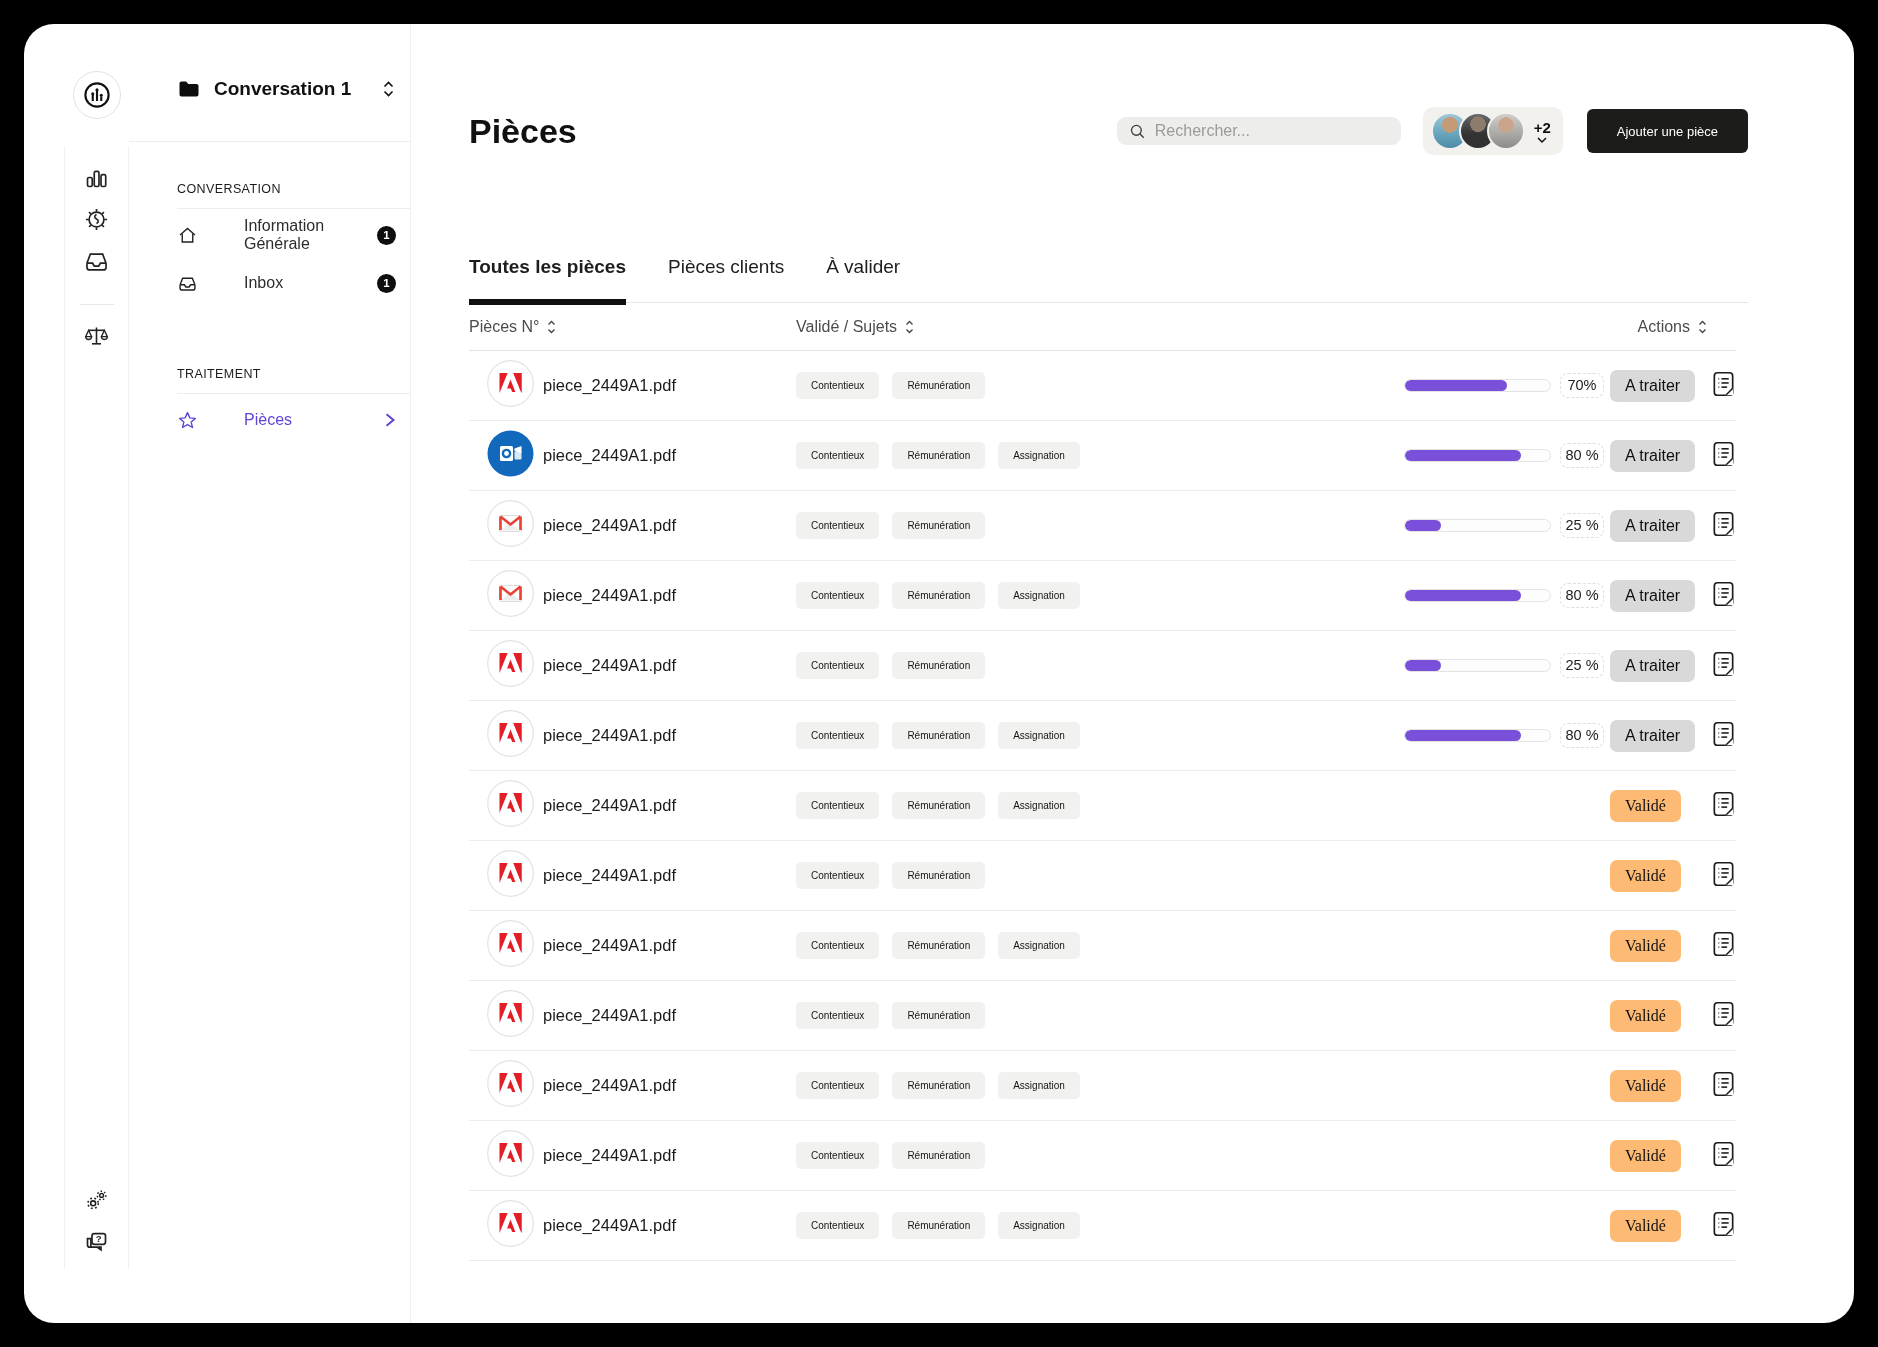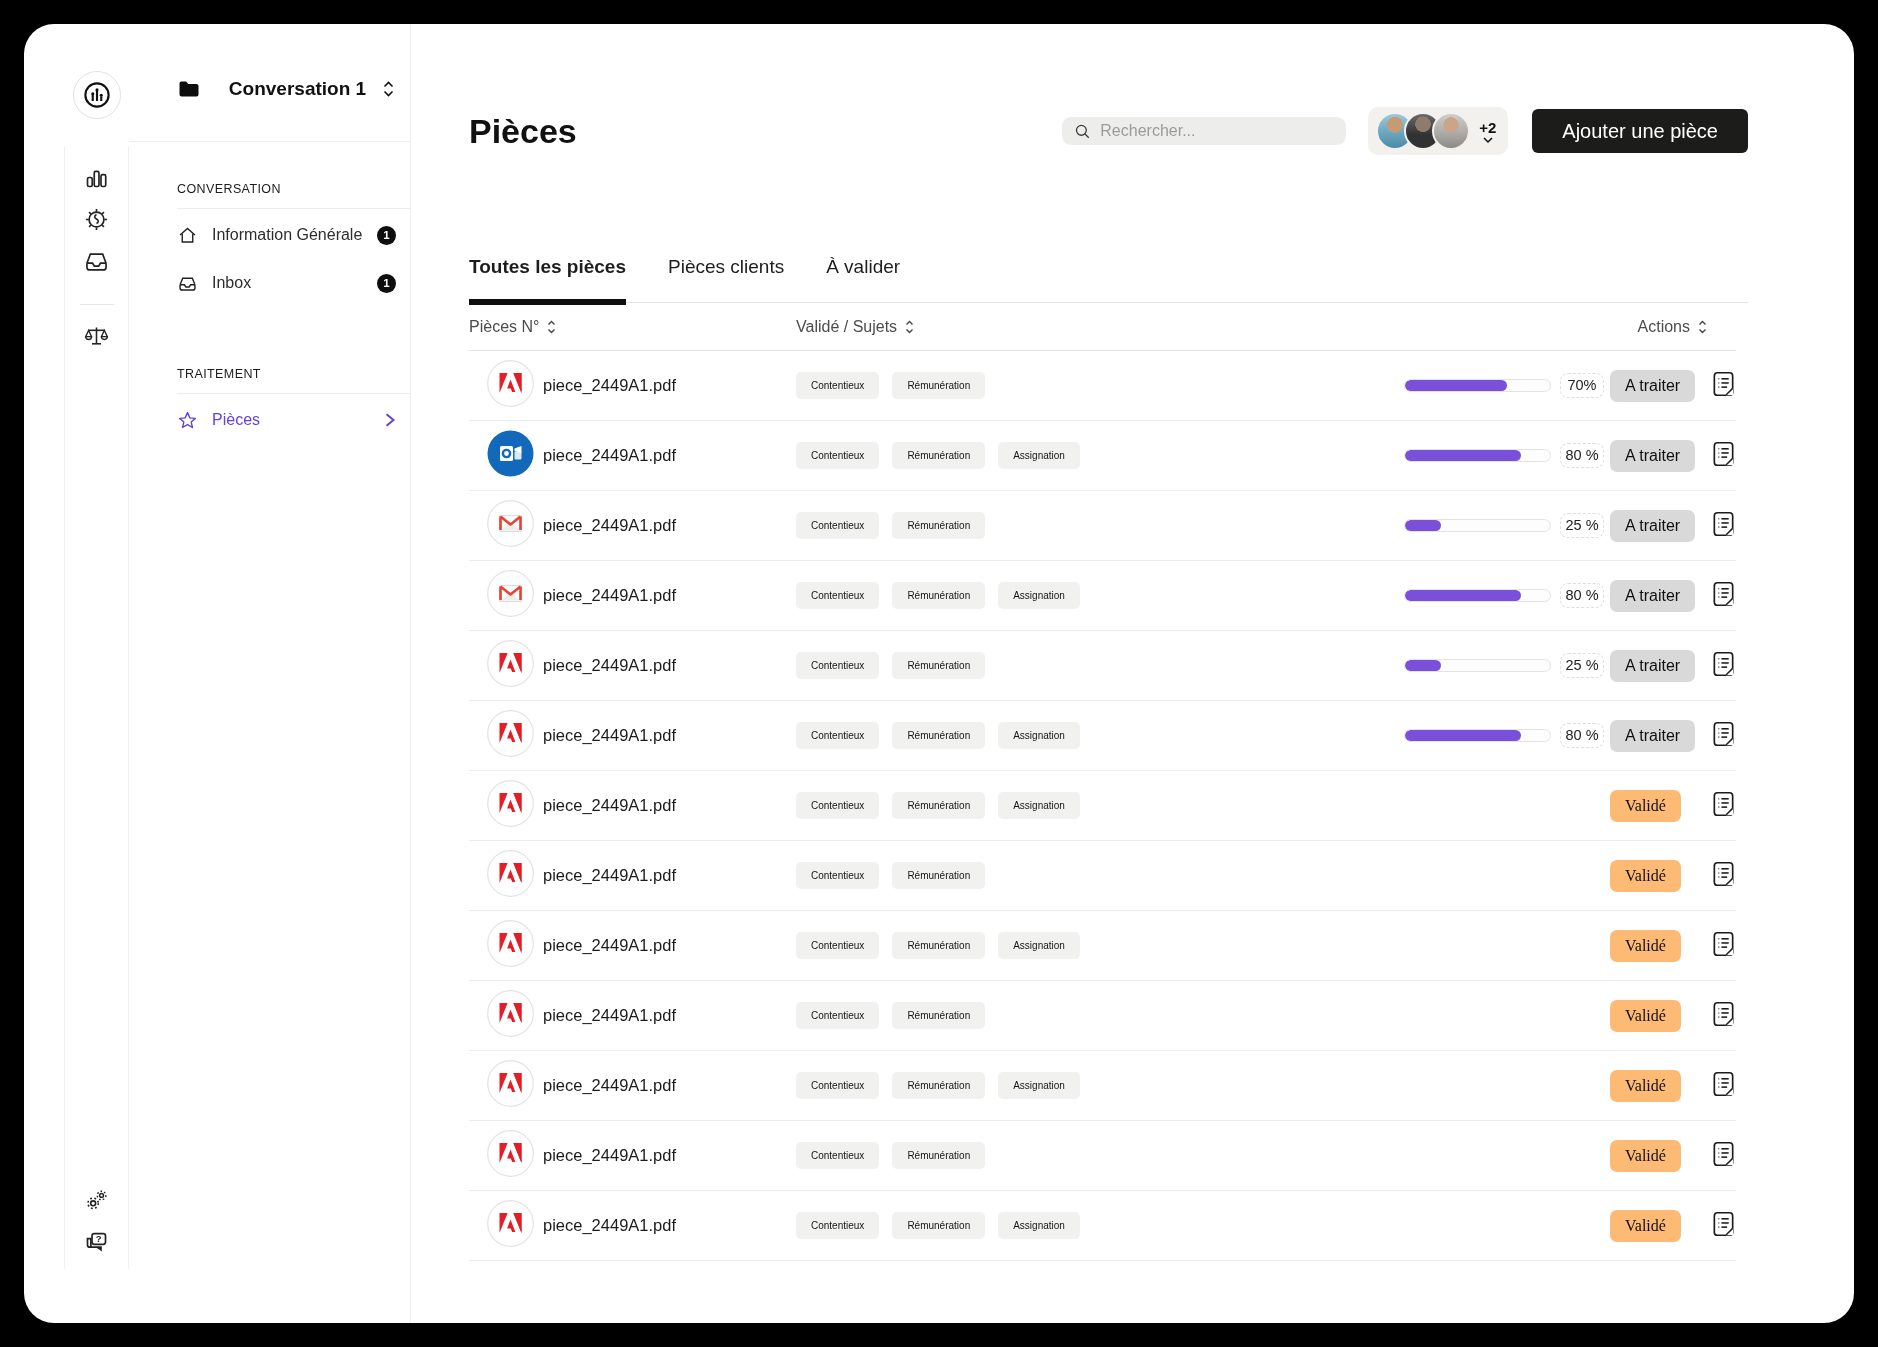--- a/index.html
+++ b/index.html
@@ -9,47 +9,47 @@
   
   .logo-wrap { position:absolute; left:49px; top:47px; width:48px; height:48px; border:1px solid #e2e2e2; border-radius:50%; display:flex; align-items:center; justify-content:center; }
   .rail { position:absolute; left:40px; top:122px; bottom:54px; width:65px; border-left:1px solid #f1f1f1; border-right:1px solid #f1f1f1; display:flex; flex-direction:column; align-items:center; padding-top:18px; }
   .rail .ric { width:27px; height:27px; margin-bottom:15px; cursor:pointer; }
   .rail-div { width:34px; height:1px; background:#e7e7e7; margin:14px 0 18px; }
   .rail-bottom { margin-top:auto; display:flex; flex-direction:column; align-items:center; }
   .rail-bottom .ric { margin-bottom:14px; }
 
   
   .panel { position:absolute; left:105px; top:0; width:282px; height:100%; border-right:1px solid #efefef; }
-  .panel-header { height:118px; display:flex; align-items:center; padding:13px 14px 0 48px; border-bottom:1px solid #ededed;text-align:center; }
+  .panel-header { height:118px; display:flex; align-items:center; padding:13px 14px 0 48px; border-bottom:1px solid #ededed; }
   .panel-header .ws-title { font-size:19px; font-weight:700; color:#111; margin-left:13px; flex:1; }
   .section { padding-left:48px; }
   .sec-conv { margin-top:40px; }
   .sec-trait { margin-top:62px; }
   .sec-label { font-size:12.5px; font-weight:400; letter-spacing:.4px; color:#1c1c1c; padding-bottom:12px; border-bottom:1px solid #ededed; margin-right:0; }
-  .side-item { display:flex; align-items:center; height:44px; margin-top:4px; padding-right:14px; cursor:pointer; }
+  .side-item { display:flex; align-items:center; height:44px; margin-top:4px; padding-right:14px; cursor:pointer;gap:32px; }
   .side-item .lbl { font-size:16px; color:#2d2d2d; margin-left:14px; flex:1; }
   .side-item.active .lbl { color:#6344d6; }
   .badge { width:19px; height:19px; border-radius:50%; background:#0e0e0e; color:#fff; font-size:11.5px; font-weight:700; display:flex; align-items:center; justify-content:center; }
 
   
   .main { position:absolute; left:388px; right:0; top:0; bottom:0; padding:0 106px 0 57px; }
   .main-header { margin-top:84px; display:flex; align-items:center; height:46px; }
   .page-title { font-size:34px; font-weight:700; color:#111; }
   .search-box { margin-left:auto; width:284px; height:28px; background:#ededeb; border-radius:9px; display:flex; align-items:center; padding:0 12px; }
   .search-box input { border:none; outline:none; background:transparent; font-size:16px; color:#333; width:100%; margin-left:9px; font-family:"Liberation Sans",sans-serif; }
   .search-box input::placeholder { color:#9b9b9b; }
   .avatar-group { margin-left:22px; height:48px; background:#f2f1ee; border-radius:10px; display:flex; align-items:center; padding:0 12px 0 8px; cursor:pointer; }
   .avatar { width:38px; height:38px; border-radius:50%; border:2px solid #f2f1ee; }
   .avatar + .avatar { margin-left:-10px; }
   .av1 { background:radial-gradient(circle at 50% 32%, #c59a76 27%, transparent 28%), linear-gradient(180deg,#9fc8d8 0%, #6aa7bf 55%, #4c8aa6 100%); }
   .av2 { background:radial-gradient(circle at 50% 30%, #8d7b6c 26%, transparent 27%), linear-gradient(180deg,#6b6b6b 0%, #323232 60%); }
   .av3 { background:radial-gradient(circle at 50% 32%, #caa58a 26%, transparent 27%), linear-gradient(180deg,#cfcecb 0%, #a9a8a4 60%, #8b8a86 100%); }
   .more-col { display:flex; flex-direction:column; align-items:center; margin-left:9px; }
   .more-label { font-size:15px; color:#111; font-weight:600; }
-  .add-btn { margin-left:24px; height:44px; background:#1c1c1a; color:#fff; border:none; border-radius:6px; font-size:20px; padding:0 30px; cursor:pointer; font-family:"Liberation Sans",sans-serif; }
+  .add-btn { margin-left:24px; height:44px; background:#1c1c1a; color:#fff; border:none; border-radius:6px; font-size:13px; padding:0 30px; cursor:pointer; font-family:"Liberation Sans",sans-serif; }
 
   
   .tabs { margin-top:102px; display:flex; border-bottom:1px solid #e7e7e7; }
   .tab { font-size:19px; color:#1d1d1d; padding-bottom:24px; margin-right:42px; position:relative; cursor:pointer;text-align:right; }
   .tab.active { font-weight:700; }
   .tab.active::after { content:""; position:absolute; left:0; right:0; bottom:-3px; height:6px; background:#0f0f0f; }
 
   
   .table { margin-right:12px; }
   .grid { display:grid; grid-template-columns:74px 253px 1fr 150px 56px 92px 34px; align-items:center; }

